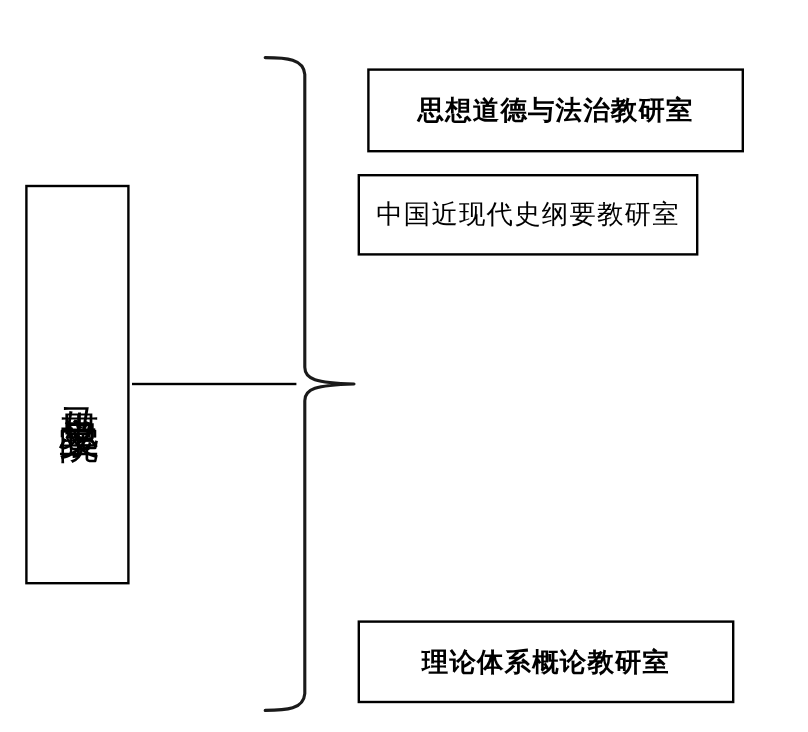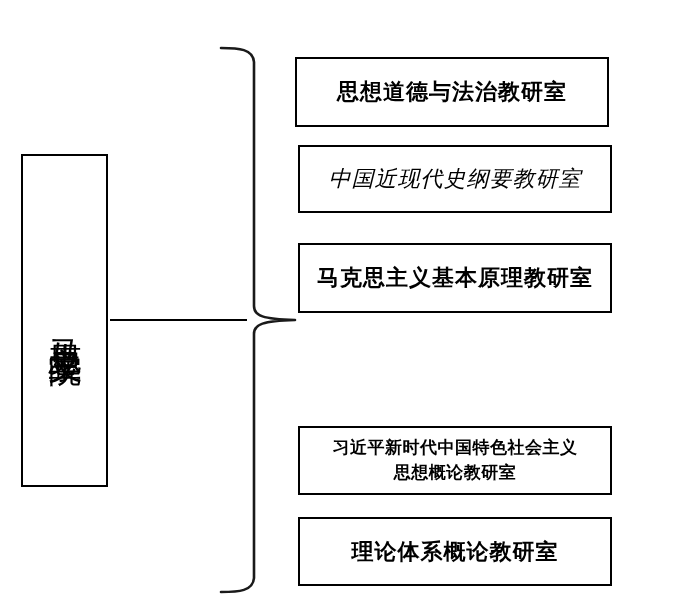--- a/index.html
+++ b/index.html
@@ -76,22 +76,22 @@
     text-align: center;
     padding: 2px 6px;
   }
   .dept-label {
     display: block;
     white-space: pre-line;
     font-family: "Liberation Serif", "DejaVu Serif", serif;
   }
 
   
-  .box-0 { left: 295px; top: 57px;  width: 314px; height: 70px; }
-  .box-1 { left: 298px; top: 145px; width: 314px; height: 68px; font-style: italic; }
+  .box-0 { left: 306px; top: 57px;  width: 314px; height: 70px; }
+  .box-1 { left: 298px; top: 145px; width: 284px; height: 68px; }
   .box-2 { left: 298px; top: 243px; width: 314px); height: 70px; }
   .box-2 { left: 298px; top: 243px; width: 314px; height: 70px; }
   .box-3 { left: 298px; top: 335px; width: 314px; height: 66px; }
   .box-4 { left: 298px; top: 426px; width: 314px; height: 69px; }
   .box-5 { left: 298px; top: 517px; width: 314px; height: 69px; }
 
   
   .t-bold-lg   { font-size: 22px; font-weight: 700; letter-spacing: 1px; line-height: 1.25; }
   .t-plain-lg  { font-size: 22px; font-weight: 400; letter-spacing: 1px; line-height: 1.25; }
   .t-plain-sm  { font-size: 17px; font-weight: 400; letter-spacing: 0.5px; line-height: 1.45; }
@@ -121,27 +121,20 @@
   </div>
 
   <div class="dept-box box-0">
     <span class="dept-label t-bold-lg">思想道德与法治教研室</span>
   </div>
 
   <div class="dept-box box-1">
     <span class="dept-label t-plain-lg">中国近现代史纲要教研室</span>
   </div>
 
-  <div class="dept-box box-2">
-    <span class="dept-label t-bold-lg">马克思主义基本原理教研室</span>
-  </div>
 
 
-  <div class="dept-box box-4">
-    <span class="dept-label t-bold-sm">习近平新时代中国特色社会主义
-思想概论教研室</span>
-  </div>
 
   <div class="dept-box box-5">
     <span class="dept-label t-bold-lg">理论体系概论教研室</span>
   </div>
 
 </div>
 
 </body></html>

